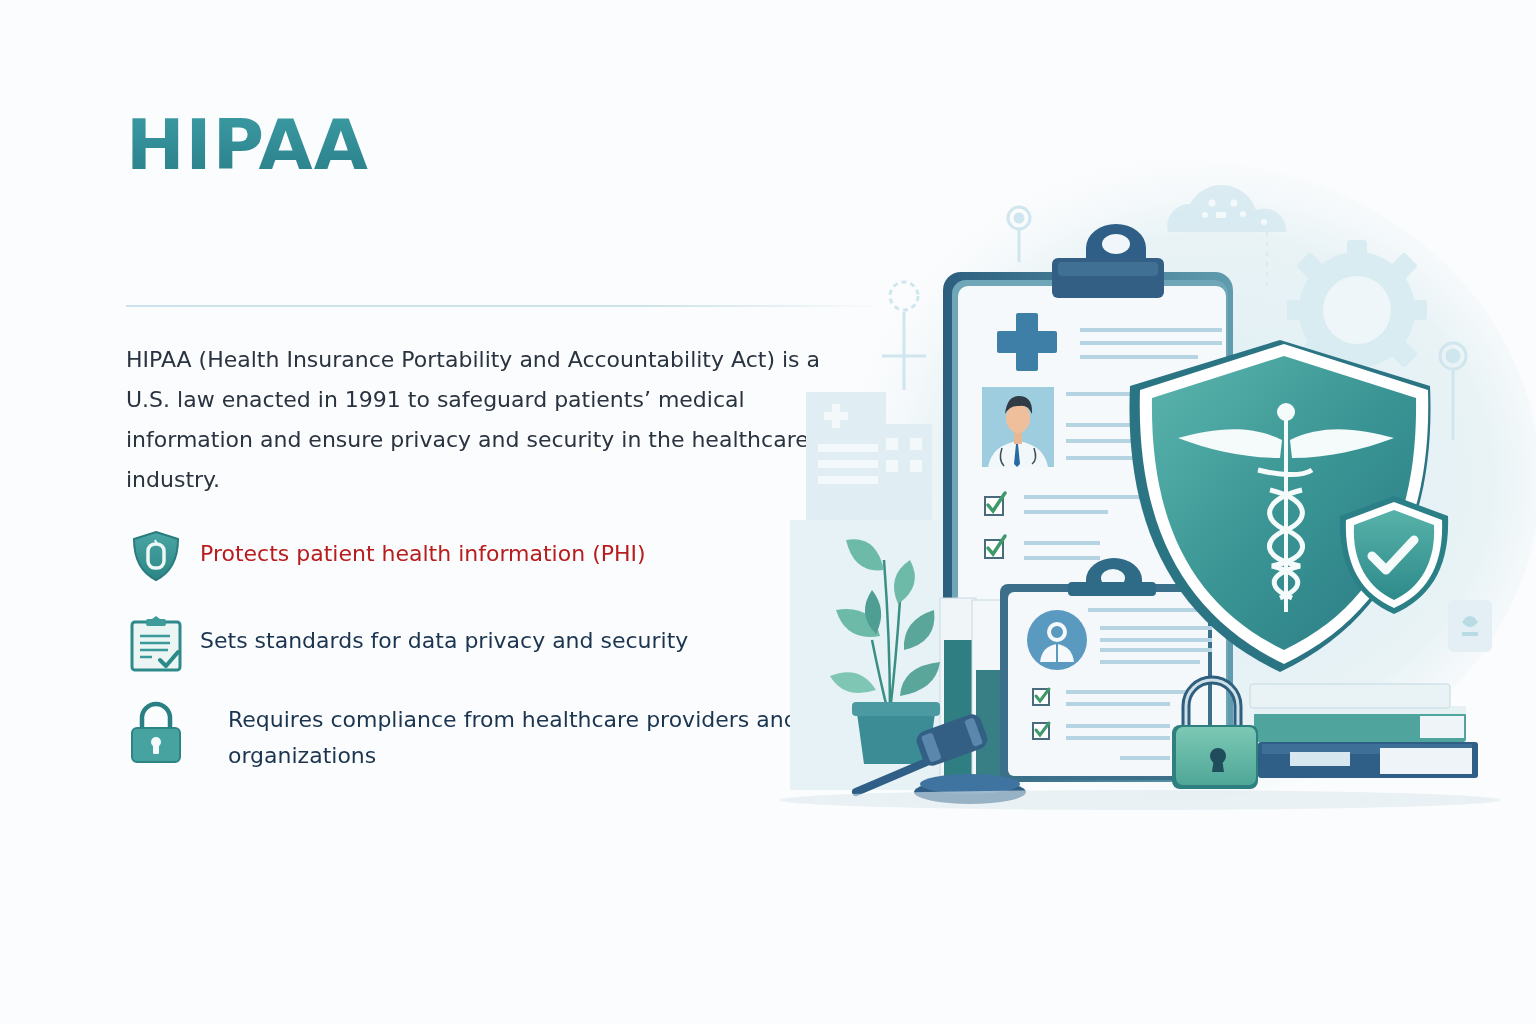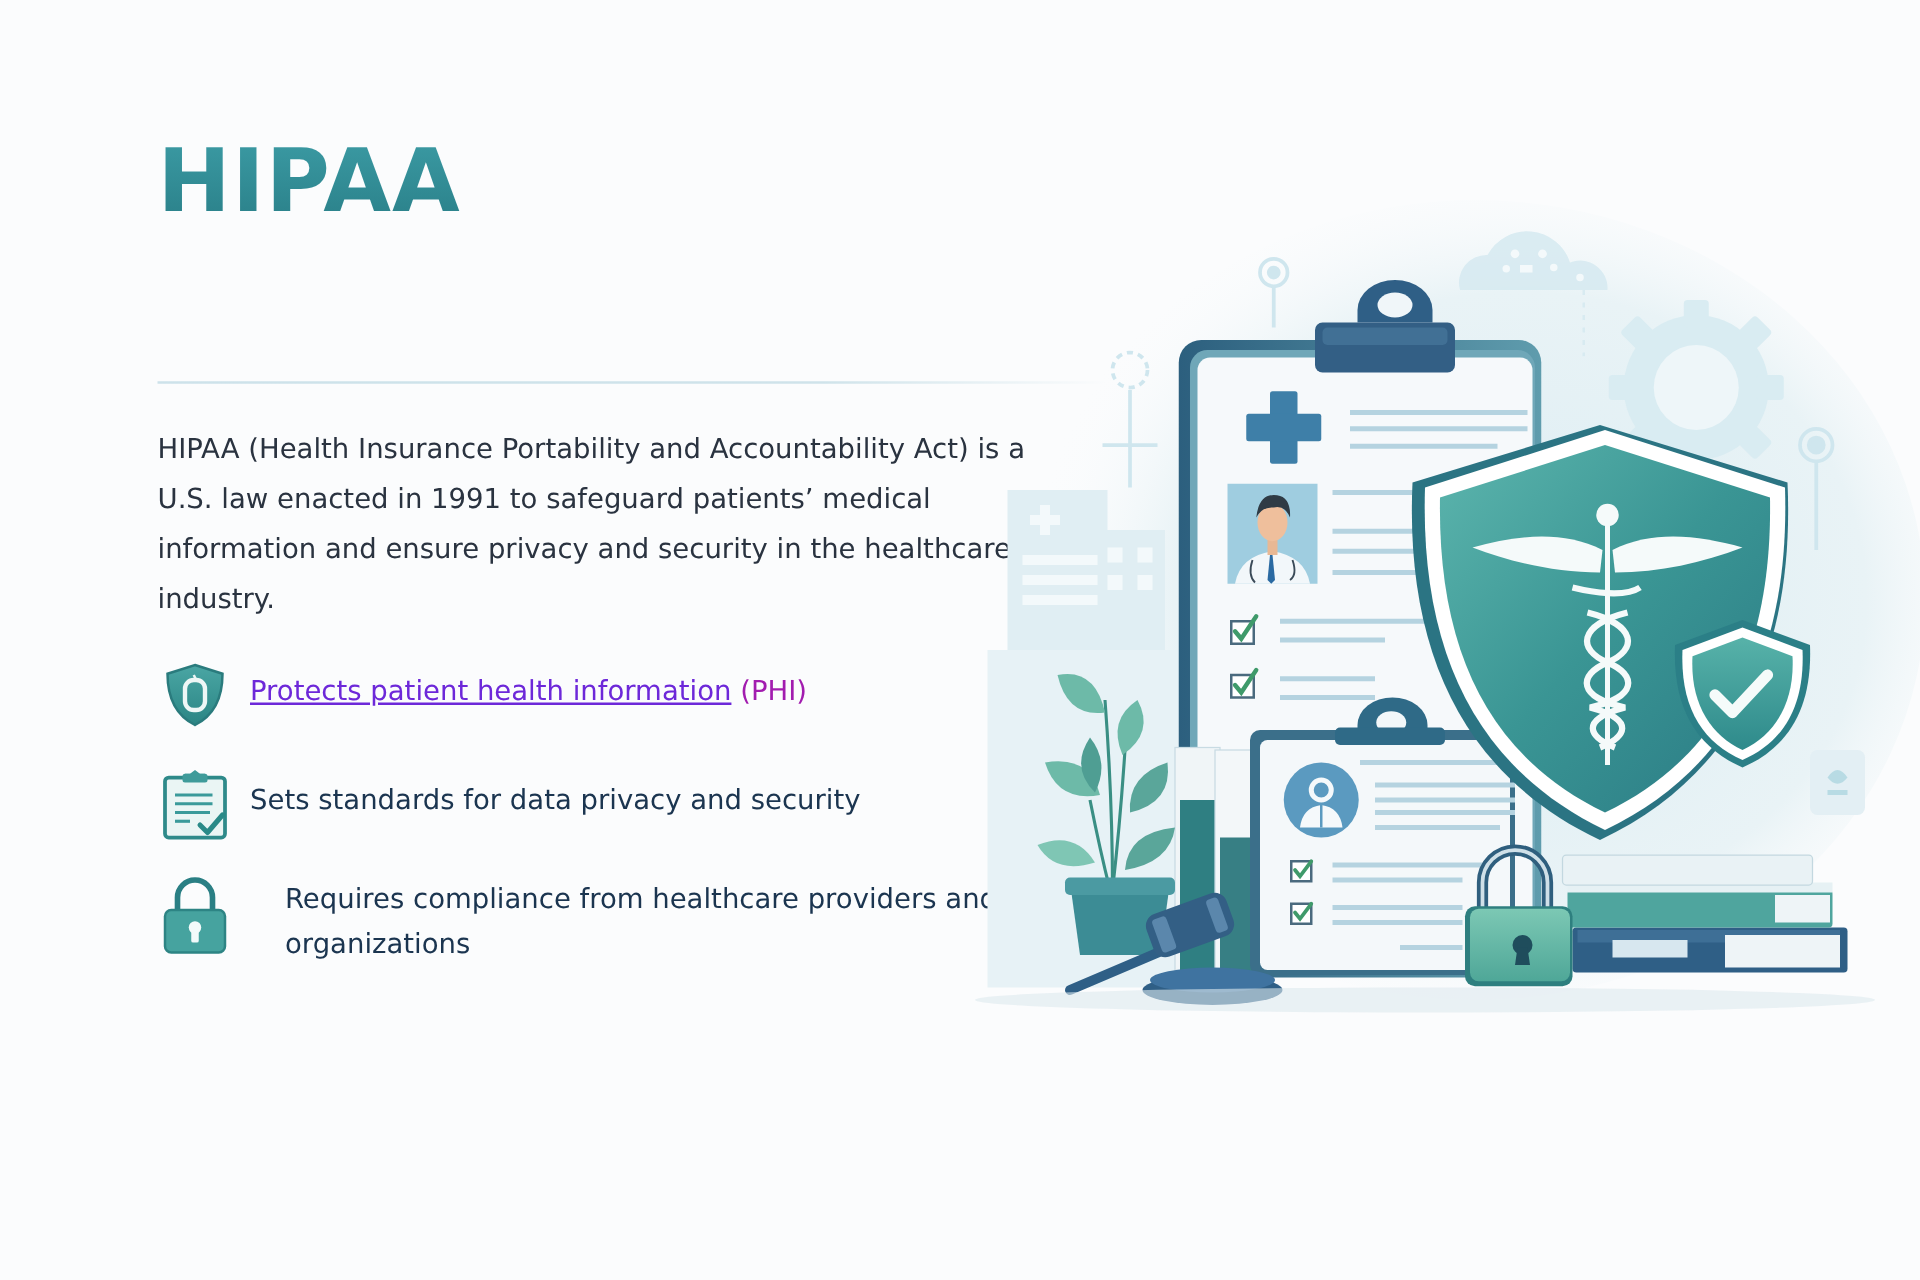--- a/index.html
+++ b/index.html
@@ -33,22 +33,22 @@
     font-family: "DejaVu Sans", sans-serif;
     font-size: 22px; line-height: 40px; color: #2a3340; margin: 0;
   }
   .features { position: absolute; left: 128px; top: 528px; width: 680px; }
   .feature { position: absolute; left: 0; display: flex; align-items: flex-start; }
   .feature .ic { width: 56px; height: 56px; flex: 0 0 56px; }
   .feature .txt {
     margin-left: 16px; font-family: "DejaVu Sans", sans-serif;
     font-size: 22px; line-height: 36px; color: #1b3550;
   }
-  .feature .txt .strong { color: #6d28d9; text-decoration: underline; }
-  .feature .txt .light { color: #a21caf; }
+  .feature .txt .strong { color: #b91c1c; }
+  .feature .txt .light { color: #b91c1c; }
   .f1 { top: 0; }
   .f1 .txt { margin-top: 8px; }
   .f2 { top: 88px; }
   .f2 .txt { margin-top: 7px; }
   .f3 { top: 172px; }
   .f3 .txt { margin-top: 2px; margin-left: 44px; }
 
   
   .illustration { position: absolute; left: 760px; top: 160px; width: 776px; height: 660px; }
   .illustration svg { width: 100%; height: 100%; display: block; }

